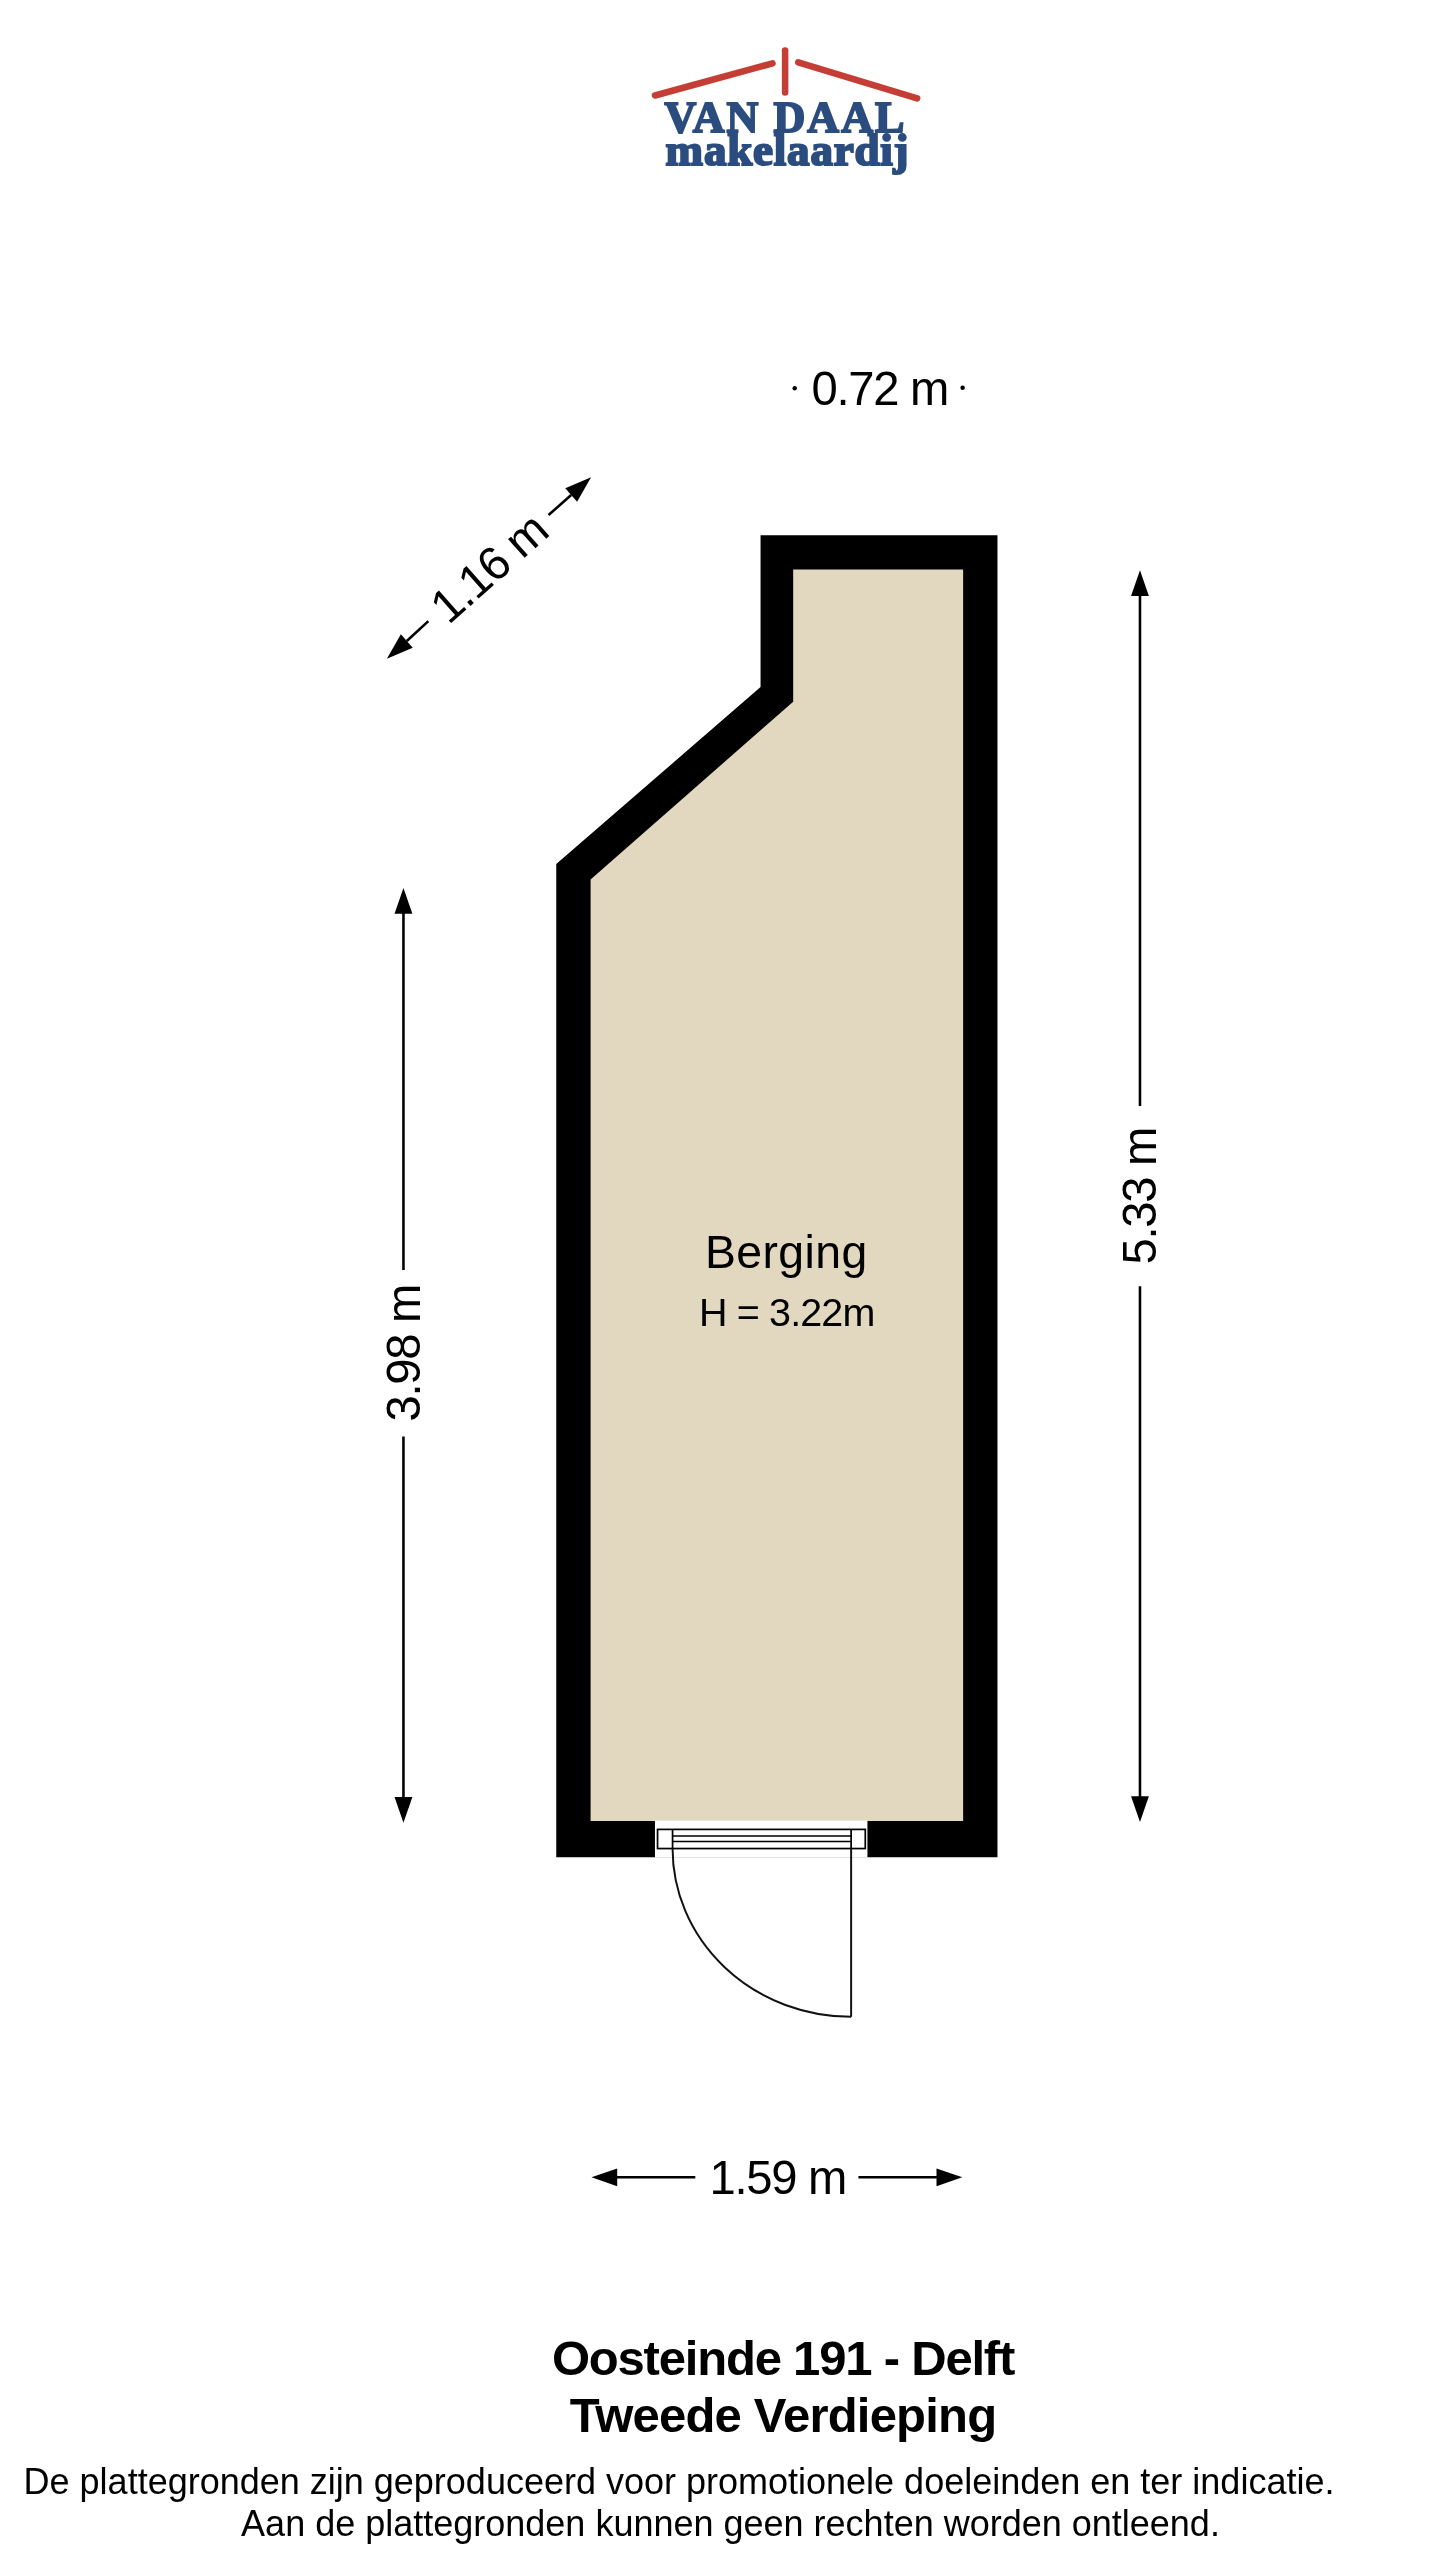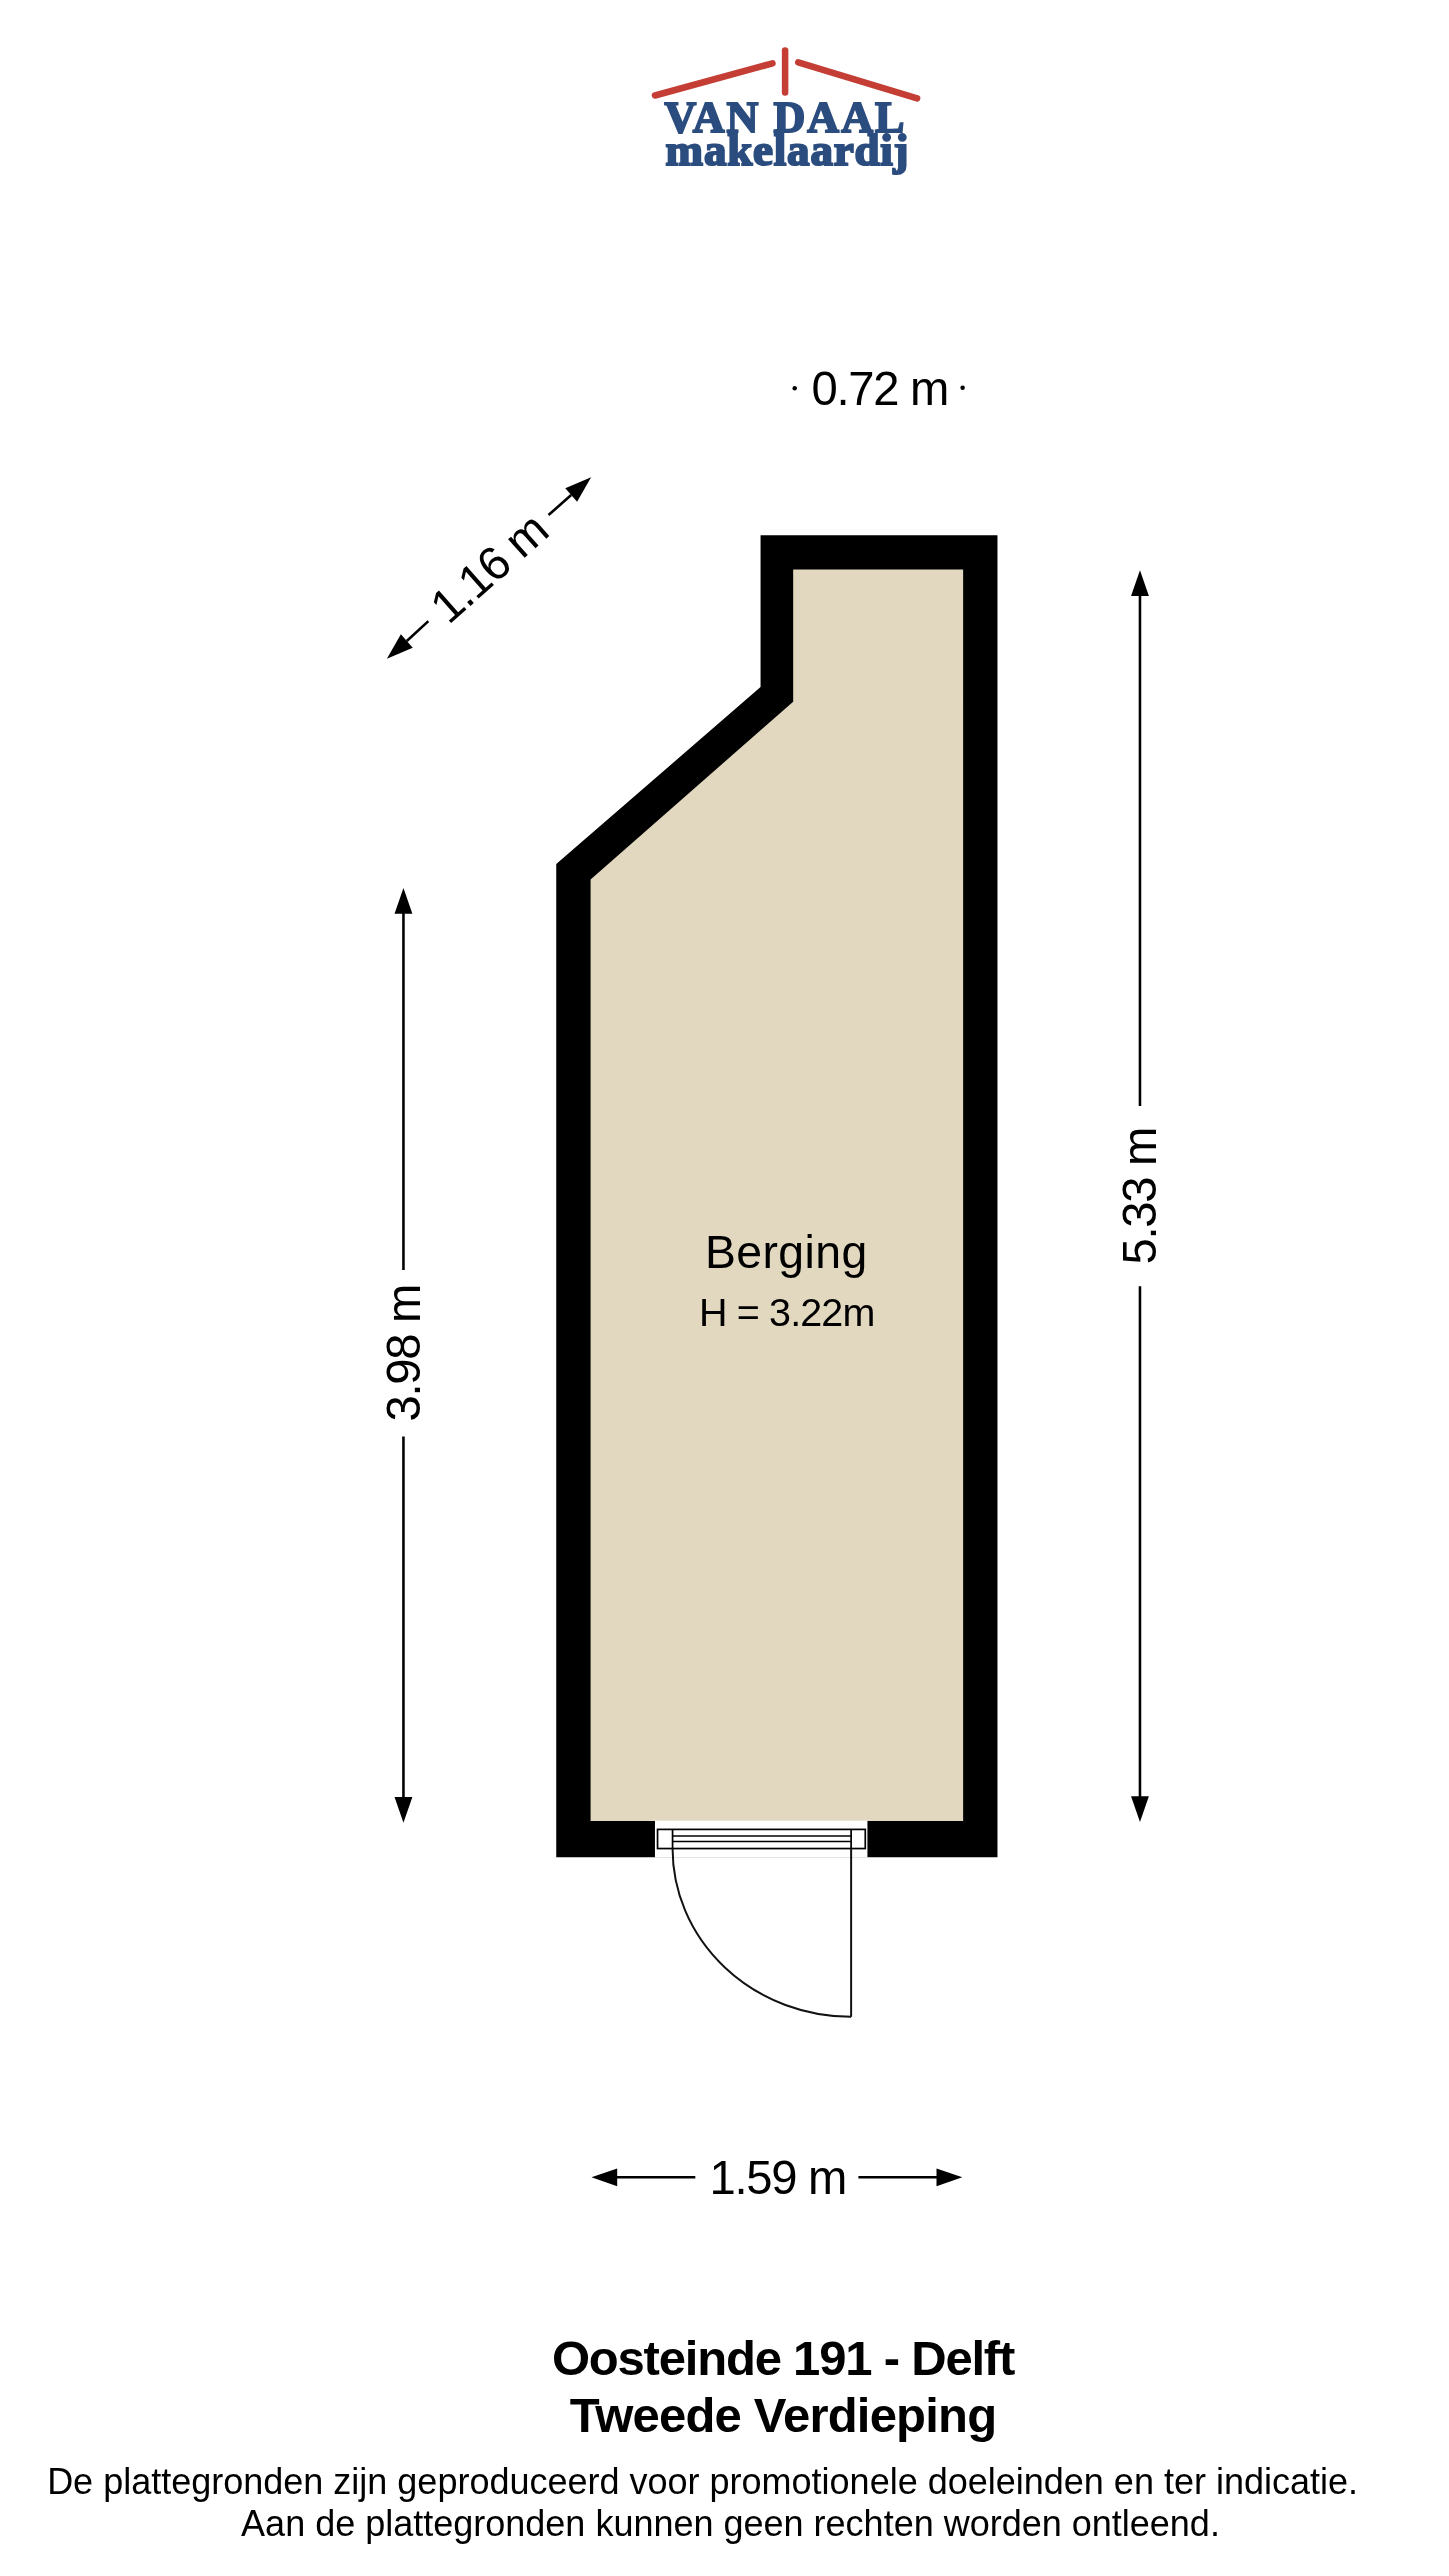--- a/index.html
+++ b/index.html
@@ -82,18 +82,18 @@
 </svg>
 
 <div class="t" style="left:0;top:96px;width:1571px;text-align:center;font-family:'Liberation Serif',serif;font-weight:bold;font-size:44px;color:#2b4c7e;line-height:1;letter-spacing:2.1px;-webkit-text-stroke:1.9px #2b4c7e;">VAN DAAL</div>
 
 <div class="t" style="left:0;top:128px;width:1575px;text-align:center;font-family:'Liberation Serif',serif;font-weight:bold;font-size:45px;color:#2b4c7e;line-height:1;letter-spacing:0.8px;-webkit-text-stroke:2.1px #2b4c7e;">makelaardij</div>
 
 <div class="t" style="left:0;top:2334px;width:1566px;text-align:center;font-weight:bold;font-size:49px;letter-spacing:-1.2px;line-height:1;">Oosteinde 191 - Delft</div>
 
 <div class="t" style="left:0;top:2391px;width:1566px;text-align:center;font-weight:bold;font-size:49px;letter-spacing:-0.8px;line-height:1;">Tweede Verdieping</div>
 
-<div class="t" style="left:0;top:2464px;width:1358px;text-align:right;font-size:36px;line-height:1;">De plattegronden zijn geproduceerd voor promotionele doeleinden en ter indicatie.</div>
+<div class="t" style="left:0;top:2464px;width:1358px;text-align:center;font-size:36px;line-height:1;">De plattegronden zijn geproduceerd voor promotionele doeleinden en ter indicatie.</div>
 
 <div class="t" style="left:6px;top:2506px;width:1449px;text-align:center;font-size:36px;line-height:1;">Aan de plattegronden kunnen geen rechten worden ontleend.</div>
 
 </div>
 
 
 </body></html>

